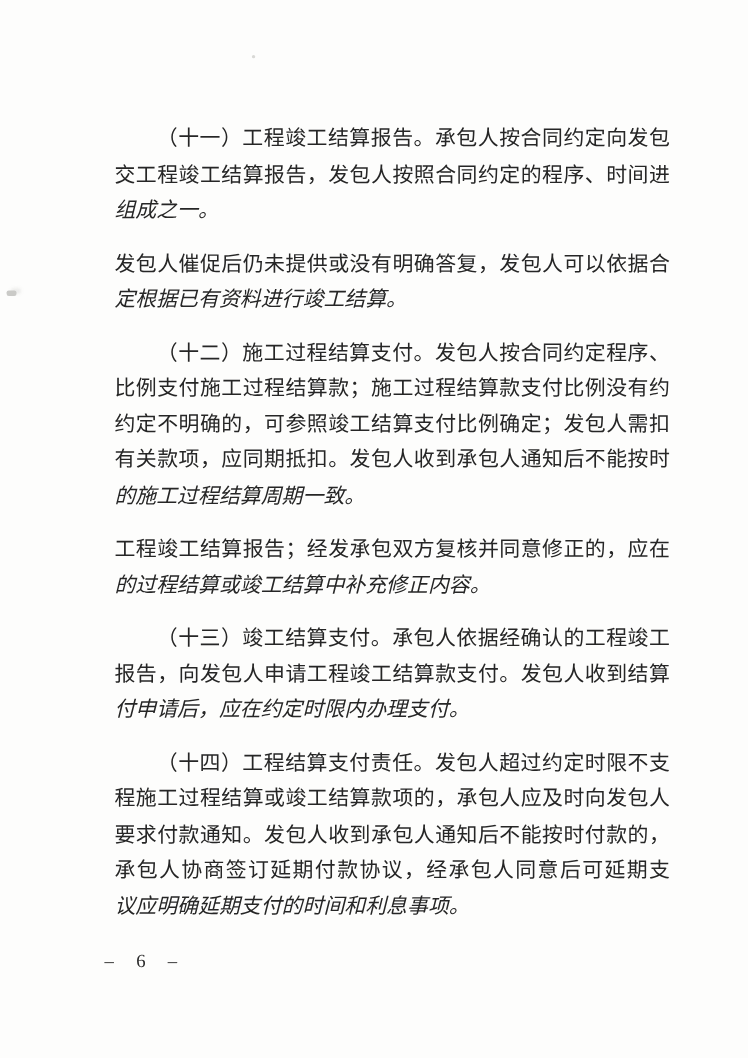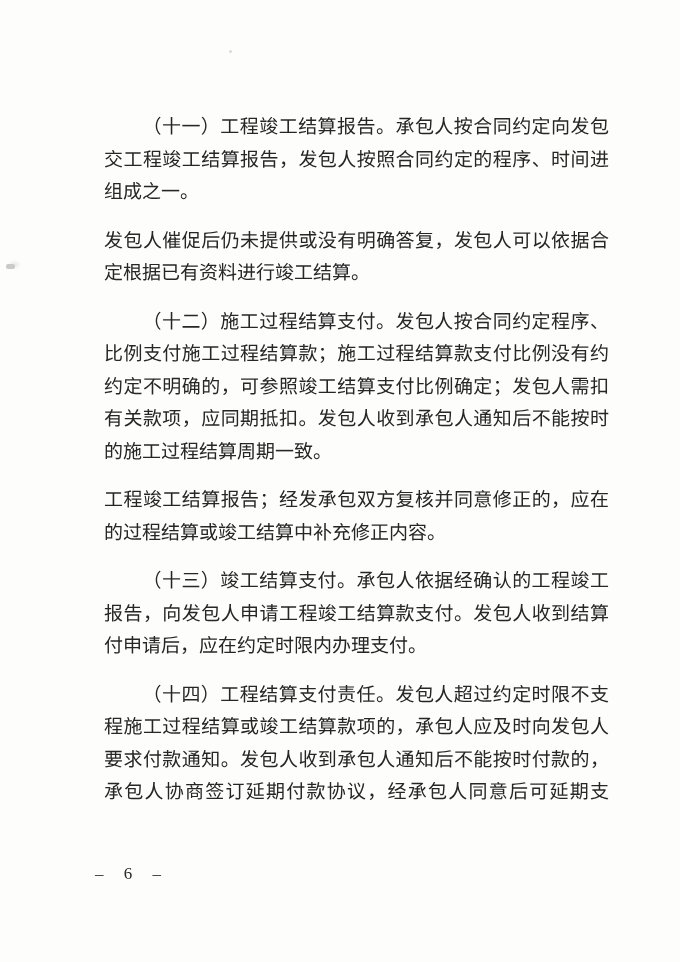--- a/index.html
+++ b/index.html
@@ -33,20 +33,21 @@
     text-align: justify;
     text-align-last: justify;
     overflow: hidden;
   }
   .line.first {
     padding-left: 38.5px;
   }
   .line.short {
     text-align: center;
     text-align-last: left;
+    font-style: italic;
   }
   .footer {
     position: absolute;
     left: 95px;
     top: 862px;
     font-size: 17px;
     line-height: 24px;
     letter-spacing: 5px;
     word-spacing: 6px;
     color: #2a2a2a;
@@ -110,19 +111,20 @@
       <div class="line first">（十三）竣工结算支付。承包人依据经确认的工程竣工结算</div>
       <div class="line">报告，向发包人申请工程竣工结算款支付。发包人收到结算款支</div>
       <div class="line short">付申请后，应在约定时限内办理支付。</div>
     </div>
 
     <div class="paragraph">
       <div class="line first">（十四）工程结算支付责任。发包人超过约定时限不支付工</div>
       <div class="line">程施工过程结算或竣工结算款项的，承包人应及时向发包人发出</div>
       <div class="line">要求付款通知。发包人收到承包人通知后不能按时付款的，可与</div>
       <div class="line">承包人协商签订延期付款协议，经承包人同意后可延期支付，协</div>
+      <div class="line short">议应明确延期支付的时间和利息事项。</div>
     </div>
 
   </div>
 
   <div class="footer">– 6 –</div>
 
 </div>
 
 </body></html>

